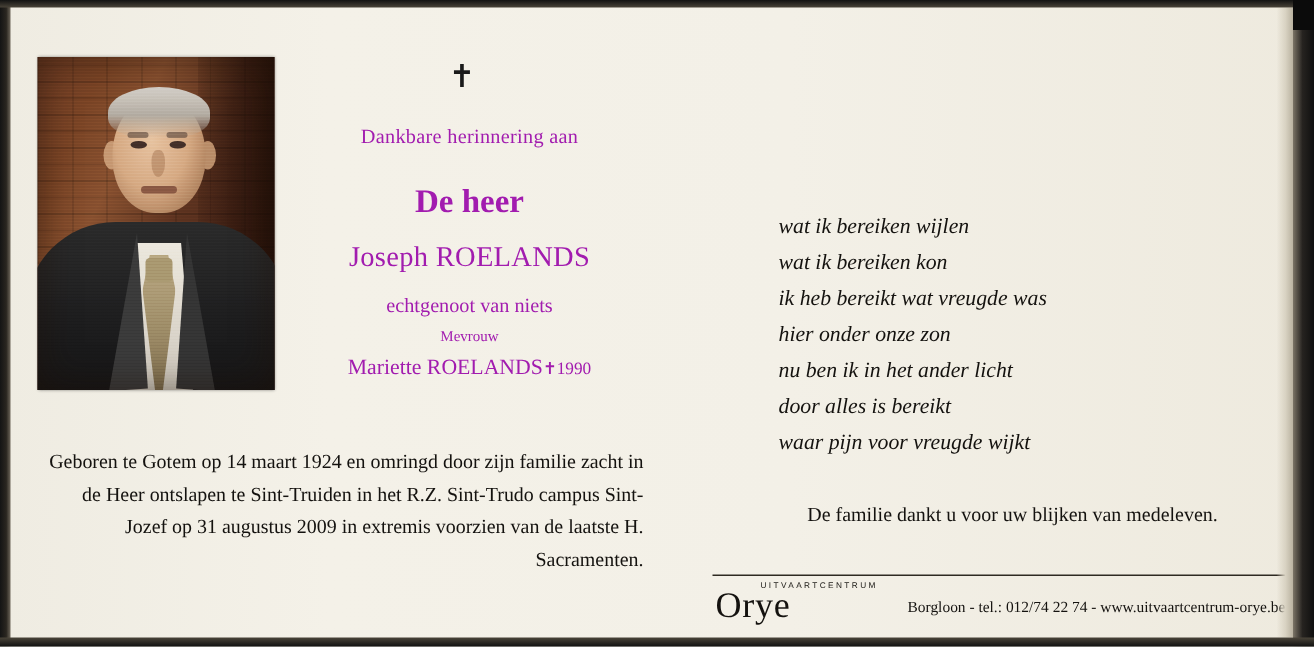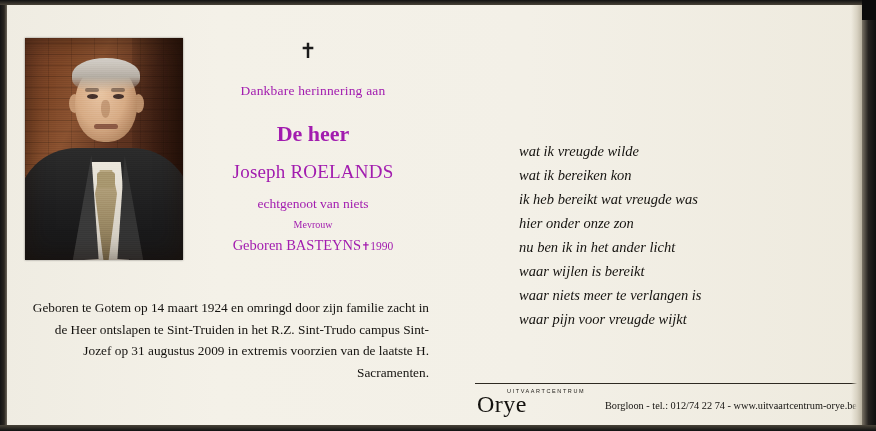--- a/index.html
+++ b/index.html
@@ -388,37 +388,37 @@
 
     <div id="cross">✝</div>
 
     <div id="center-block">
       <div class="line-intro">Dankbare herinnering aan</div>
       <div class="line-deheer">De heer</div>
       <div class="line-name">Joseph ROELANDS</div>
       <div class="line-echt">echtgenoot van niets</div>
       <div class="line-mevrouw">Mevrouw</div>
       <div class="line-spouse">
-        <span>Geboren BASTEYNS</span><span class="dagger">✝</span><span class="yr">1990</span>
+        <span>Mariette ROELANDS</span><span class="dagger">✝</span><span class="yr">1990</span>
       </div>
     </div>
 
     <div id="bio">Geboren te Gotem op 14 maart 1924 en omringd door zijn familie zacht in de Heer ontslapen te Sint-Truiden in het R.Z. Sint-Trudo campus Sint-Jozef op 31 augustus 2009 in extremis voorzien van de laatste H. Sacramenten.</div>
 
     <div id="poem">
-      <div>wat ik vreugde wilde</div>
+      <div>wat ik bereiken wijlen</div>
       <div>wat ik bereiken kon</div>
       <div>ik heb bereikt wat vreugde was</div>
       <div>hier onder onze zon</div>
       <div>nu ben ik in het ander licht</div>
-      <div>waar wijlen is bereikt</div>
-      <div>waar niets meer te verlangen is</div>
+      <div>door alles is bereikt</div>
       <div>waar pijn voor vreugde wijkt</div>
     </div>
 
+    <div id="thanks">De familie dankt u voor uw blijken van medeleven.</div>
 
     <div id="footer-rule"></div>
     <div id="footer">
       <div id="logo">
         <div class="lg-small">UITVAARTCENTRUM</div>
         <div class="lg-main">Orye</div>
       </div>
       <div id="footer-contact">Borgloon - tel.: 012/74 22 74 - www.uitvaartcentrum-orye.be</div>
     </div>
 

